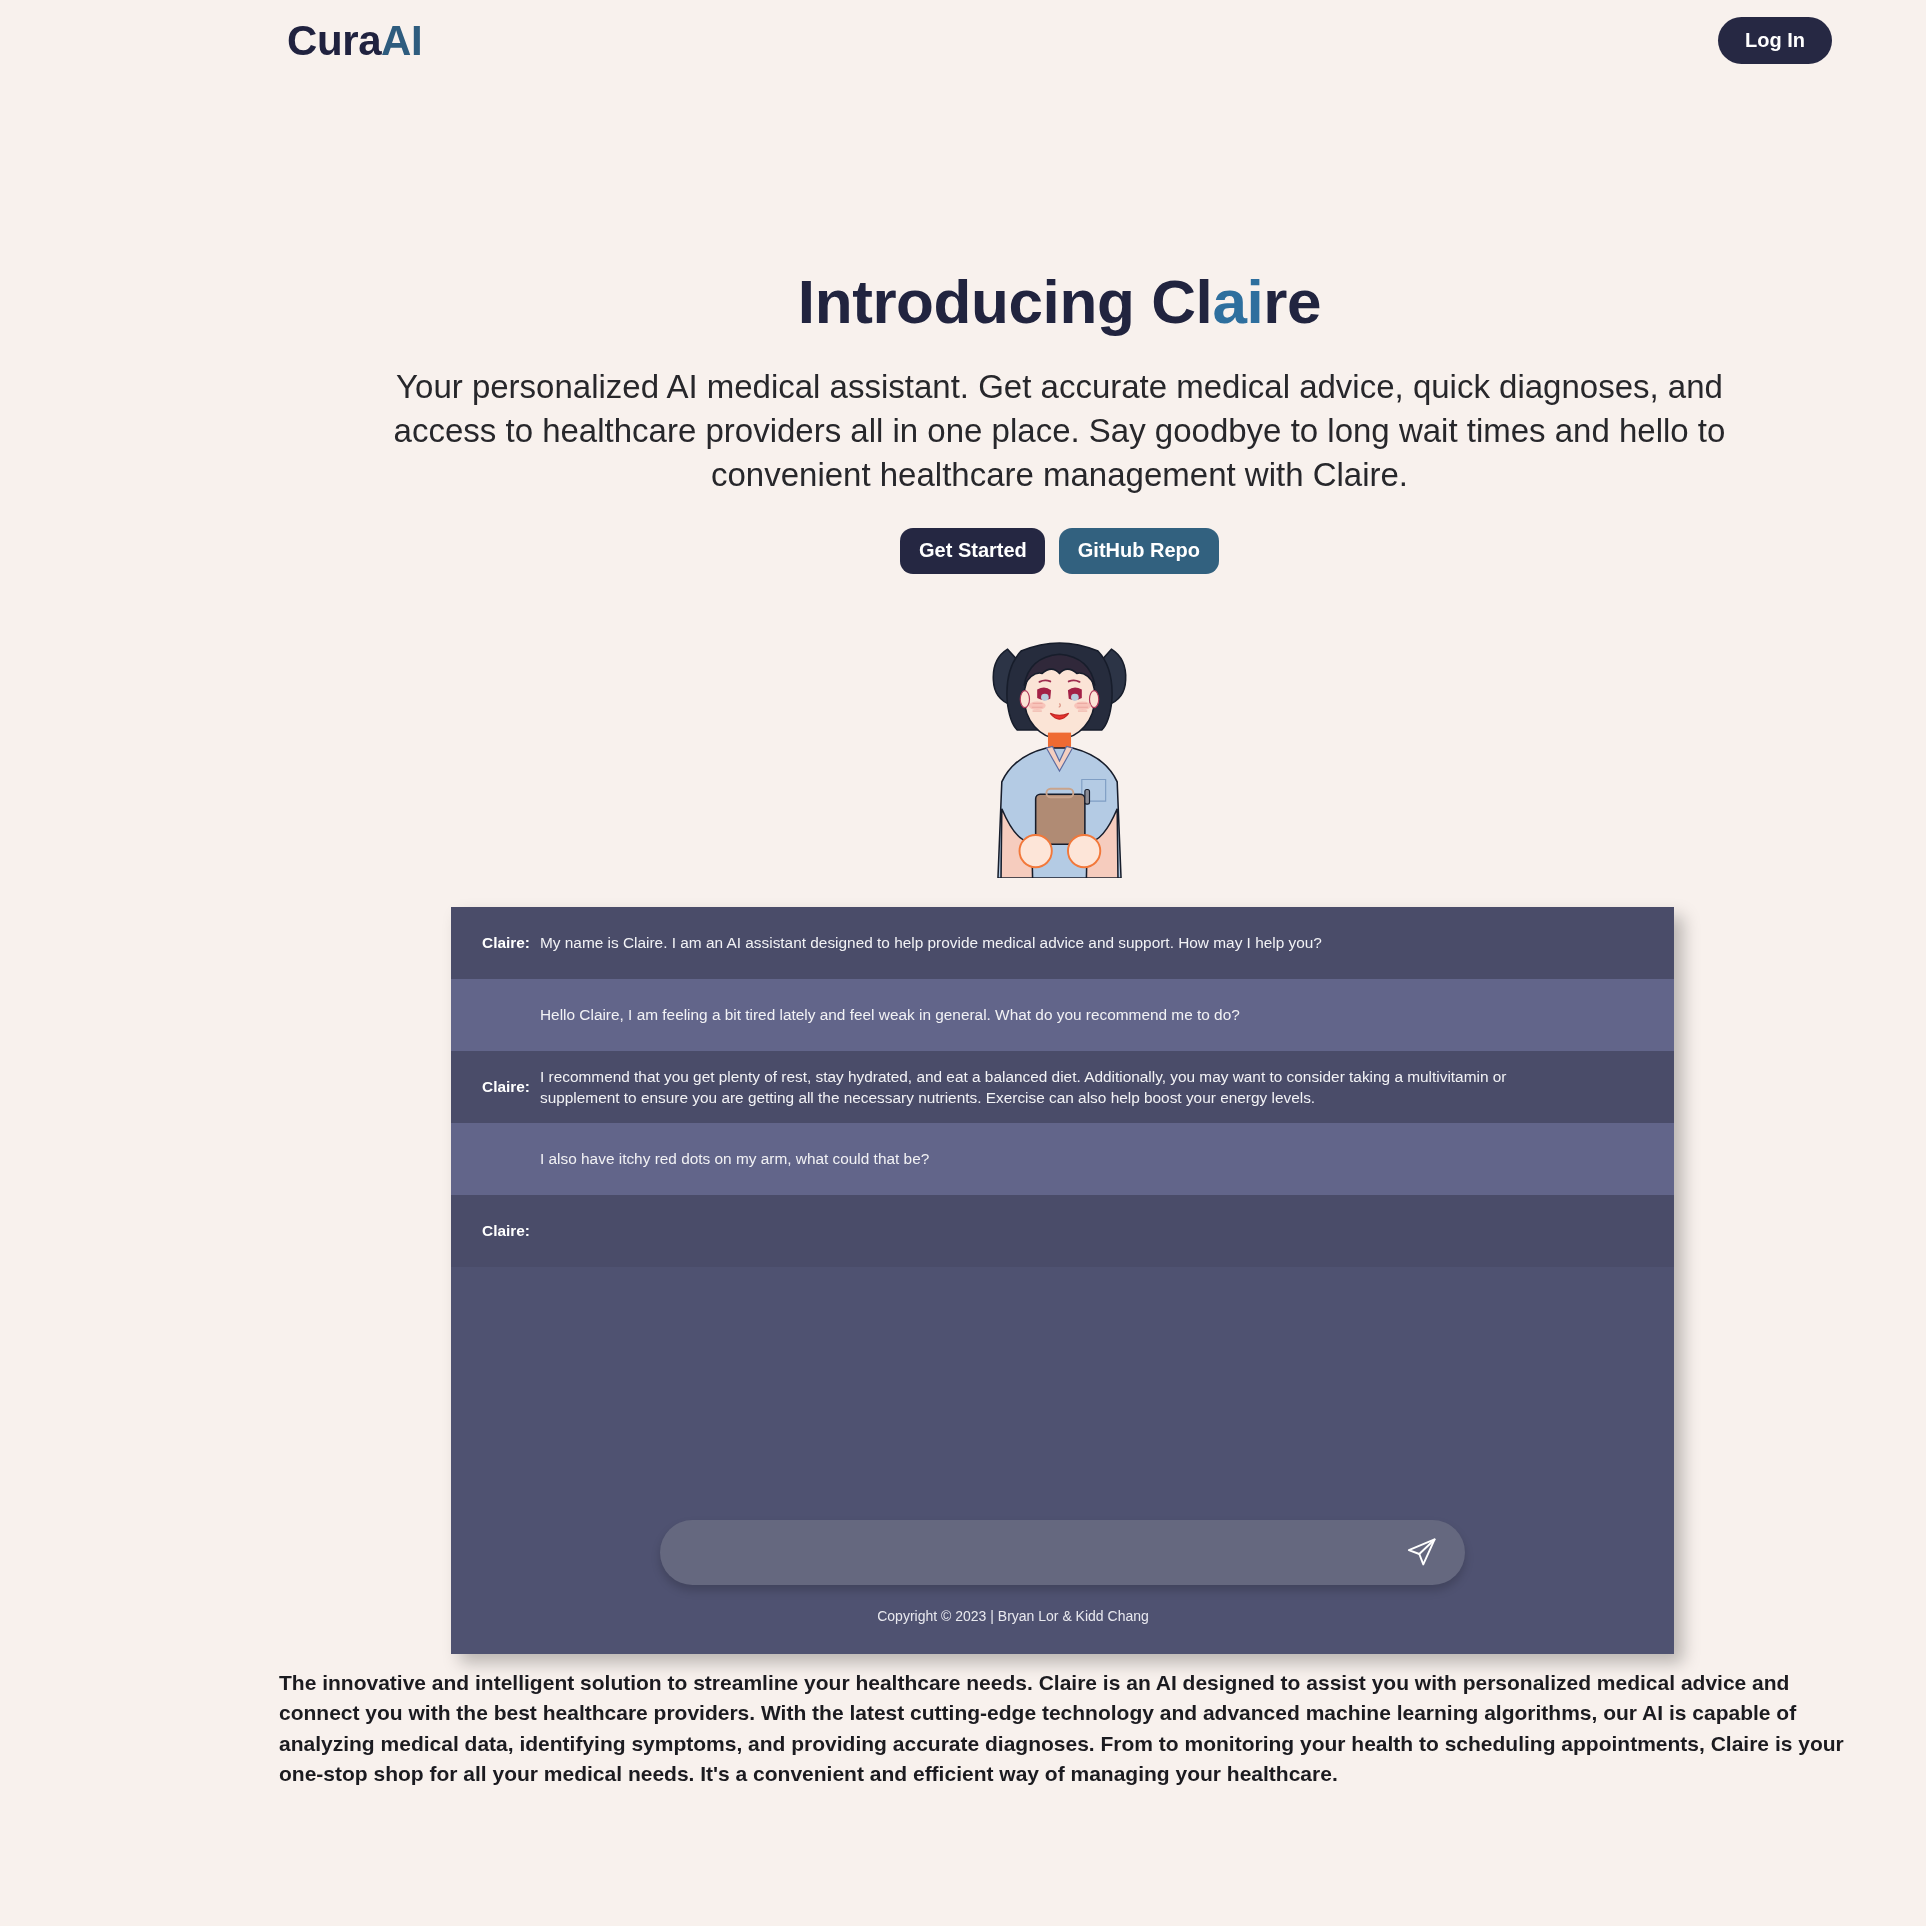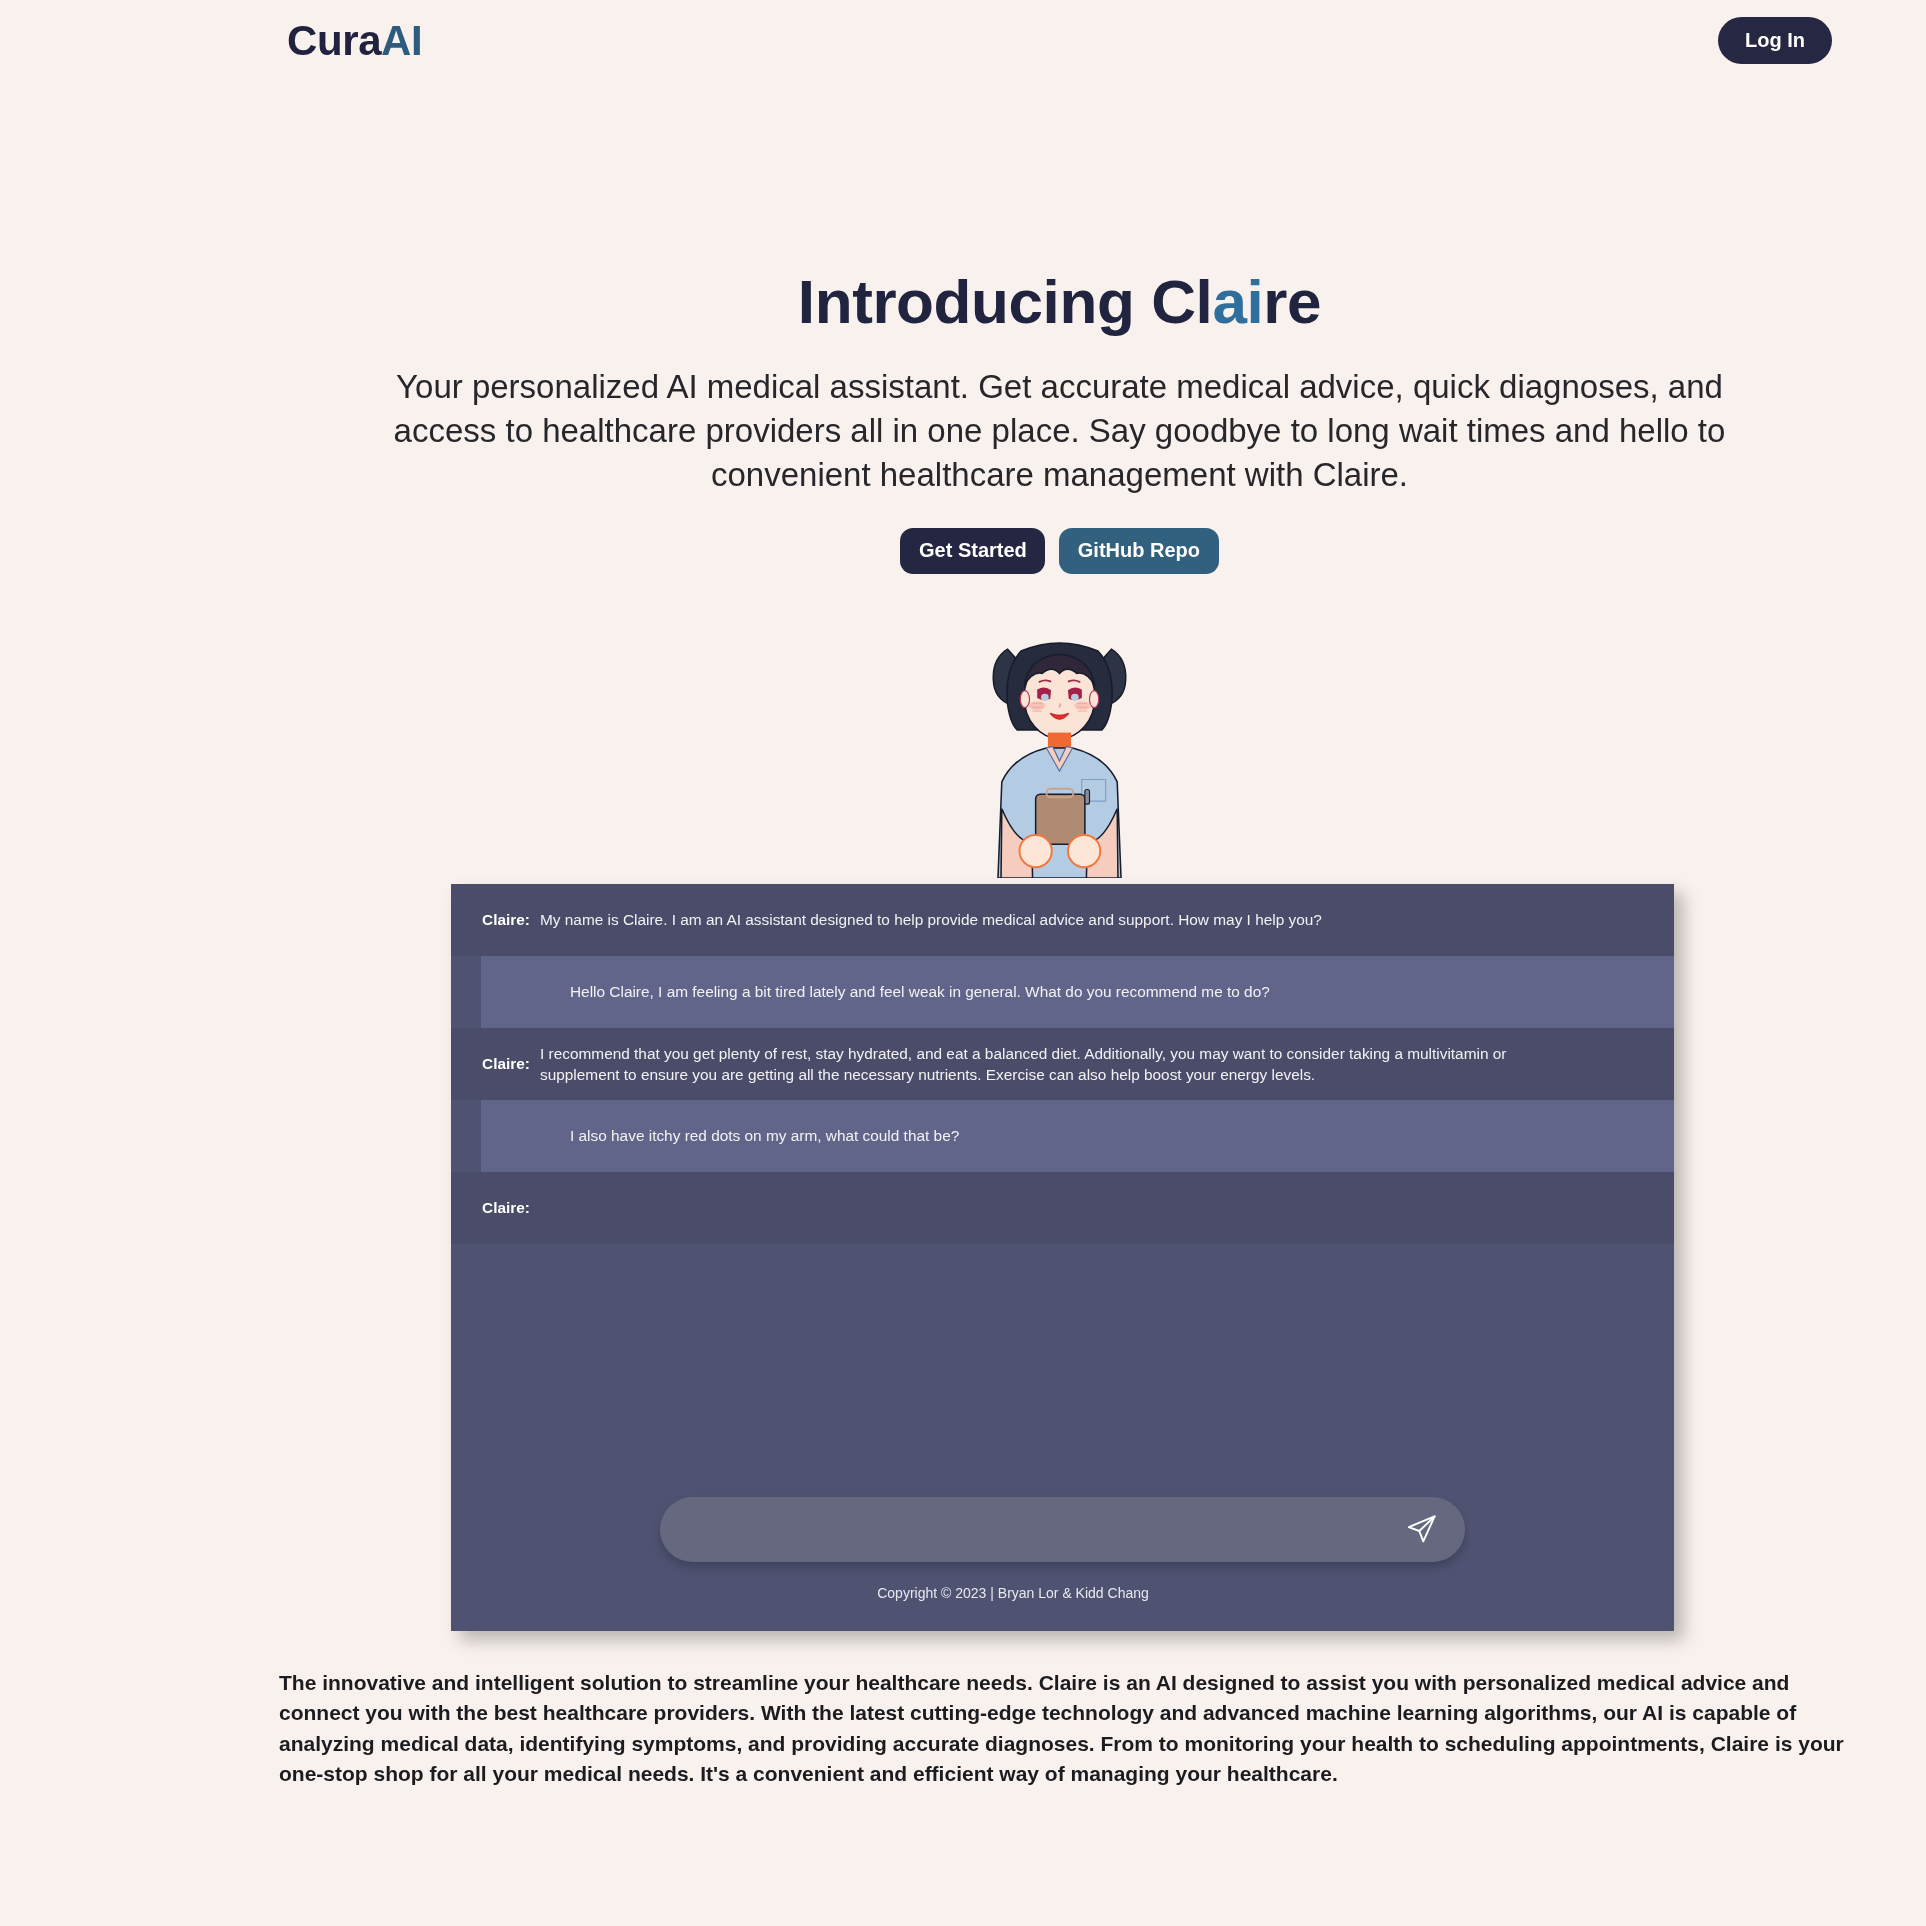--- a/index.html
+++ b/index.html
@@ -51,33 +51,33 @@
 
   
   .avatar-wrap{
     position:absolute; top:628px; left:971px; width:177px; height:250px;
     overflow:hidden;
   }
   .avatar-wrap svg{ width:177px; height:250px; display:block; }
 
   
   .chat{
-    position:absolute; top:884px; left:451px;
+    position:absolute; top:907px; left:451px;
     width:1223px; height:747px;
     background:#4f5271;
     box-shadow:8.5px 8.5px 16px rgba(0,0,0,.25);
     overflow:hidden;
   }
   .msg{
     display:flex; align-items:center;
     padding:10px 0; box-sizing:border-box;
     min-height:72px;
   }
   .msg.bot{ background:#4a4c69; }
-  .msg.user{ background:#62658a;margin-left:30px; }
+  .msg.user{ background:#62658a; }
   .msg .who{
     width:89px; flex:0 0 89px; text-align:right; padding-right:10px;
     font-size:15.4px; font-weight:700; color:#fff; box-sizing:border-box;
   }
   .msg .body{
     flex:1; padding-right:116px;
     font-size:15.4px; line-height:1.38; color:#f2f2f5;
   }
   .chat-input-row{
     position:absolute; bottom:69px; left:0; width:1223px;

